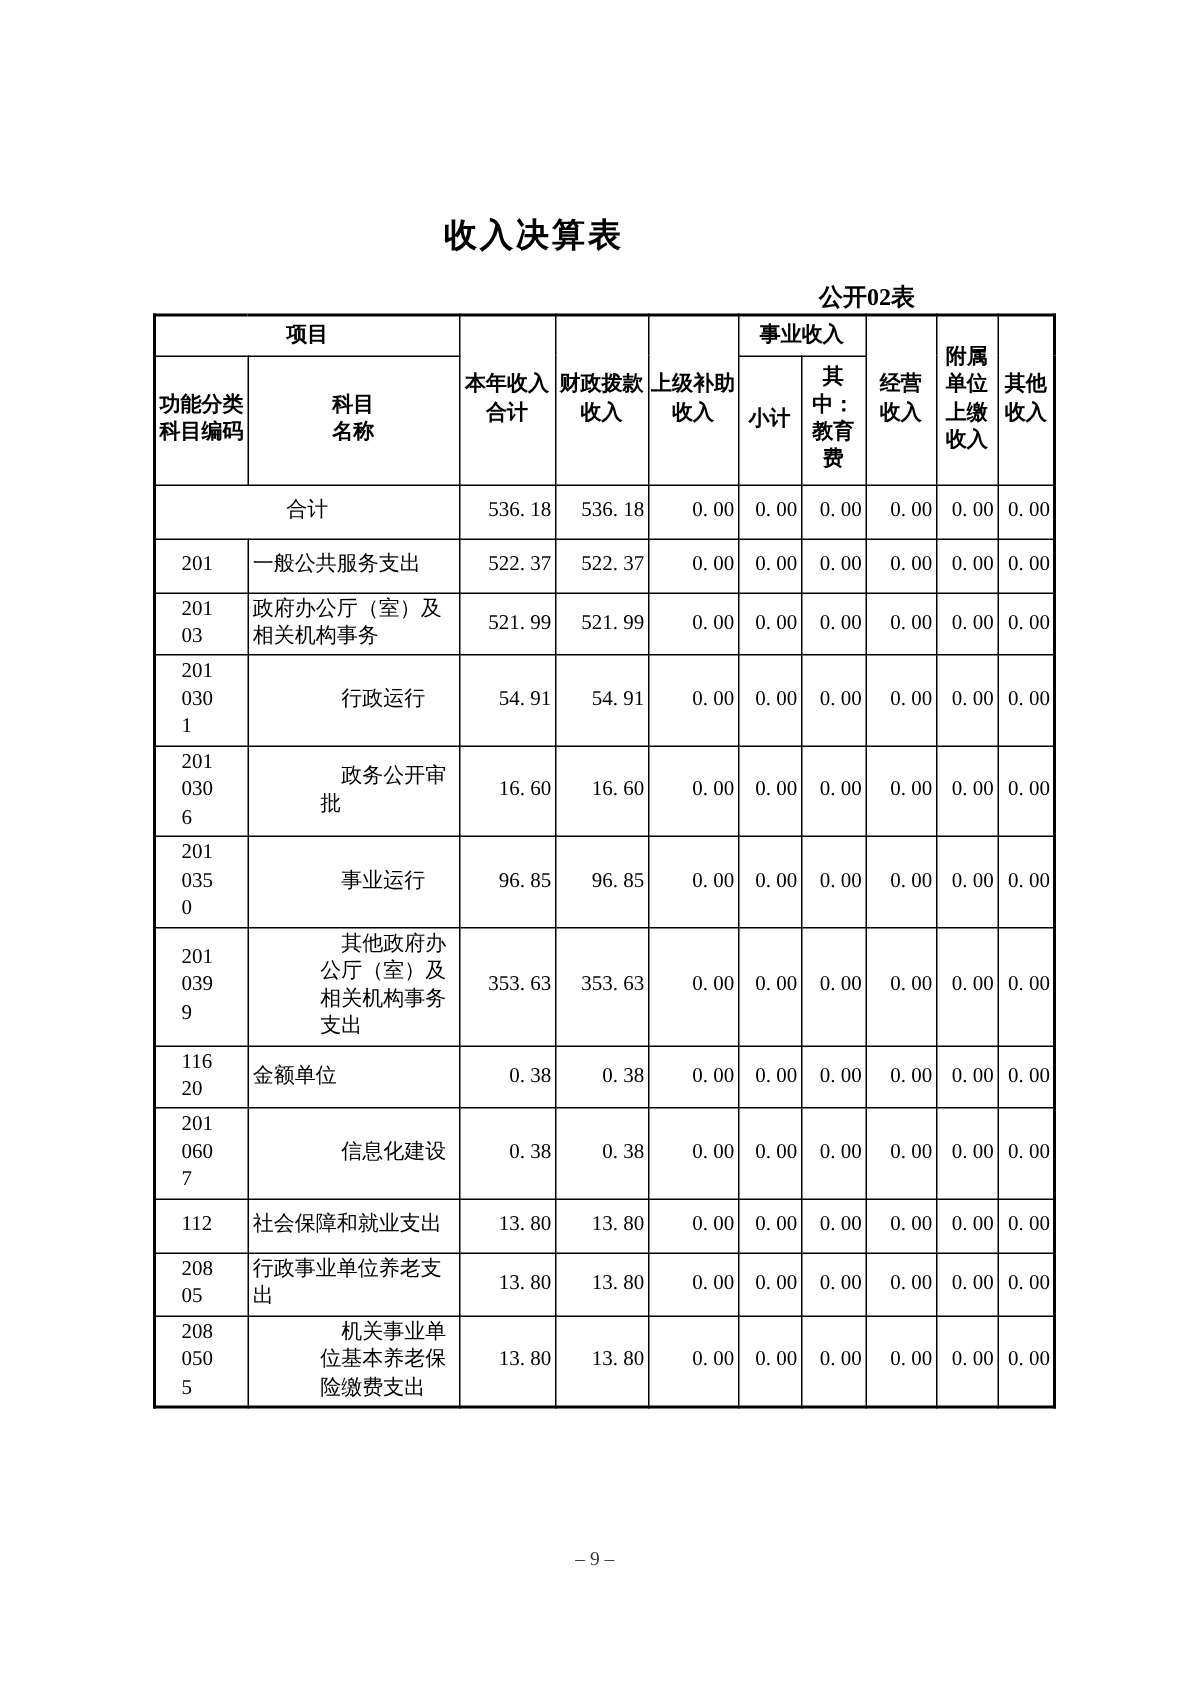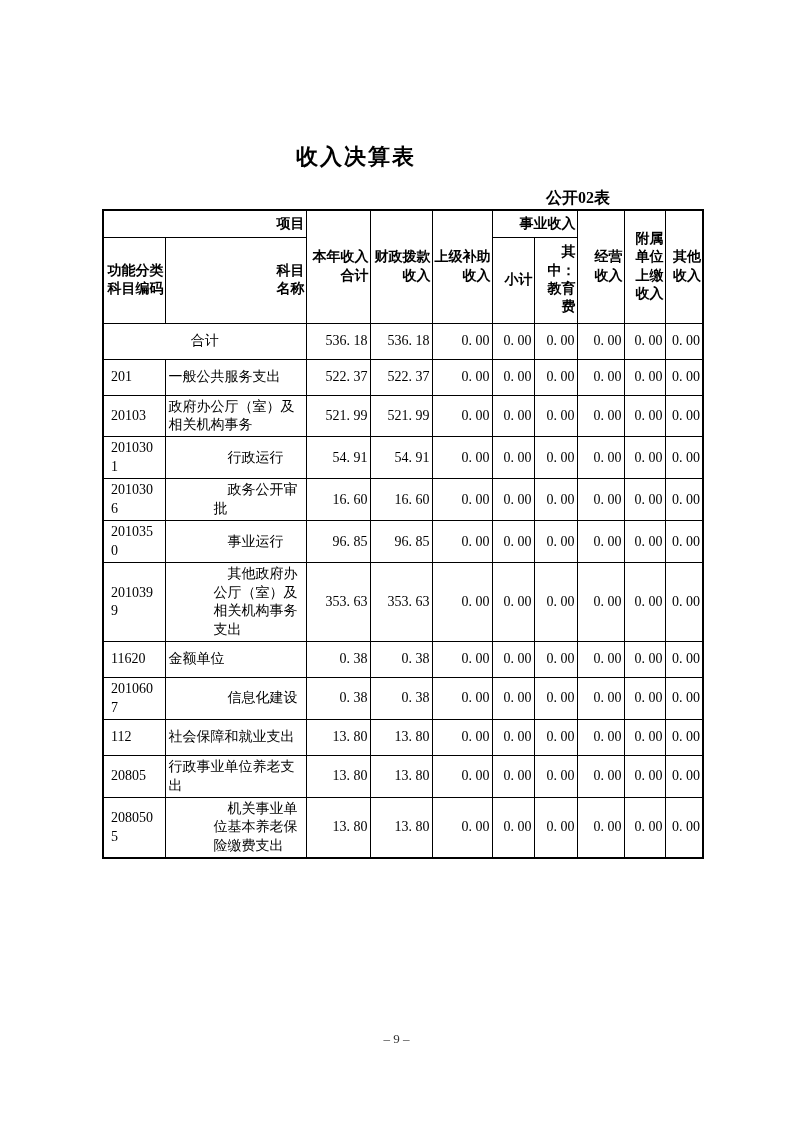--- a/index.html
+++ b/index.html
@@ -36,28 +36,28 @@
   }
   table.report td{
     border:1px solid #000;
     vertical-align:middle;
     line-height:1.32;
     overflow:hidden;
     word-break:break-all;
   }
   thead td{
     font-weight:bold;
-    text-align:right;
+    text-align:center;
     white-space:pre-line;
     padding:1px 1px;
   }
   thead tr.hrow-1{height:27px;}
   thead tr.hrow-2{height:86px;}
   tbody td{border-top-width:2px;height:31px;}
-  td.cell-code{text-align:left;padding:2px 7px;}
+  td.cell-code{text-align:left;padding:2px 17px;}
   td.cell-name{text-align:left;padding:2px 3px;font-family:Liberation Serif, serif;}
   td.cell-name.indent{text-indent:1em;padding-left:48px;}
   td.cell-total-label{text-align:center;padding:2px 3px;}
   td.cell-num{text-align:right;padding:2px 2px;white-space:nowrap;}
   .note{
     margin-top:27px;
     font-size:14px;
     line-height:1.75;
     text-align:justify;
   }

